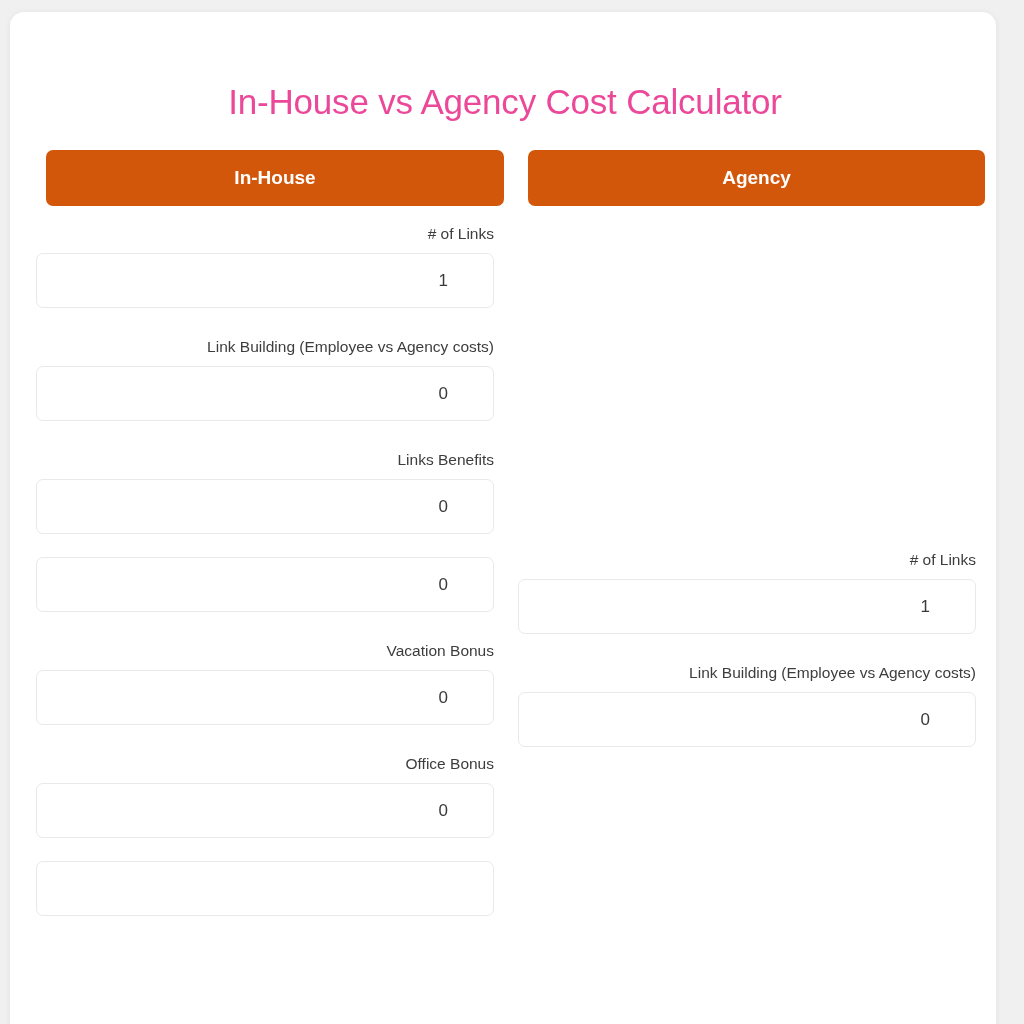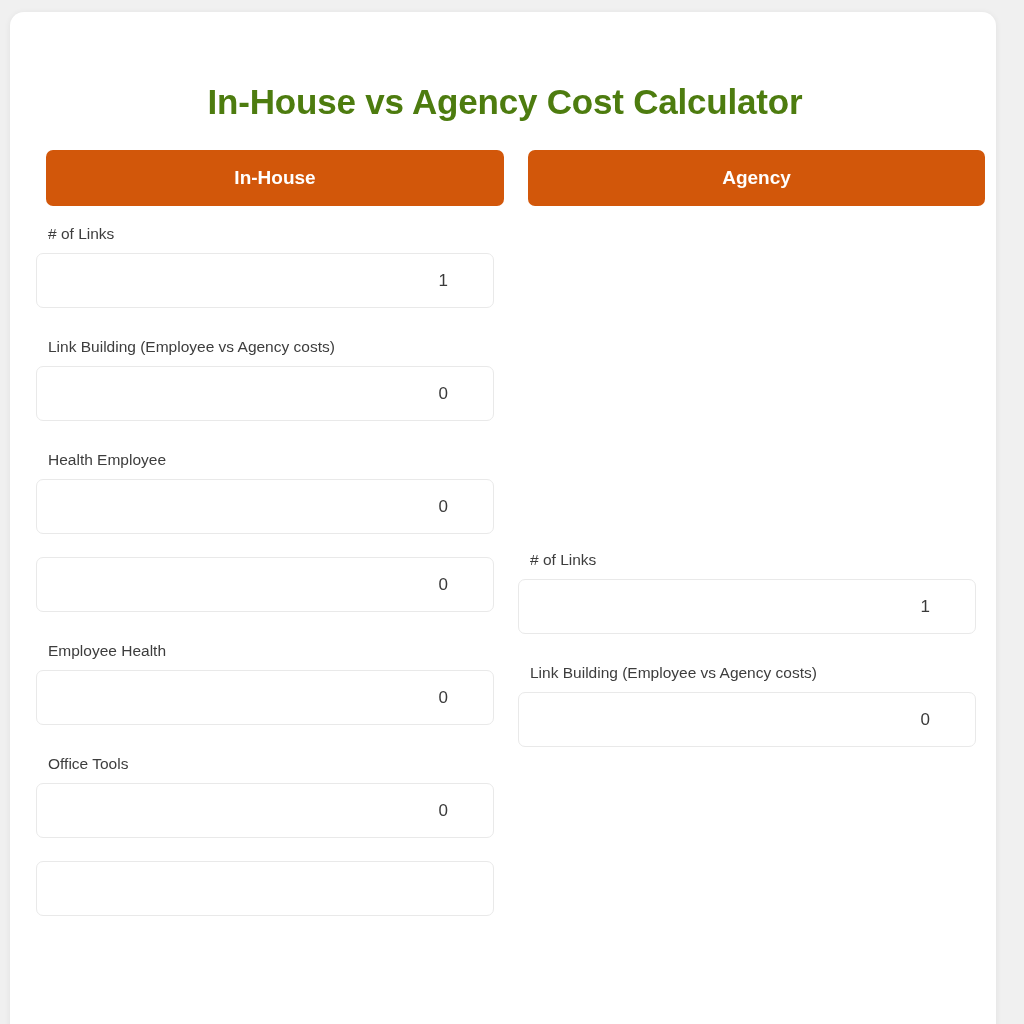--- a/index.html
+++ b/index.html
@@ -28,22 +28,22 @@
     overflow: hidden;
   }
 
   .page-title {
     position: absolute;
     left: 0;
     top: 68px;
     width: 990px;
     text-align: center;
     font-size: 35px;
-    font-weight: bold;
-    color: #4d7c0f;
+    font-weight: normal;
+    color: #ec4899;
     letter-spacing: -0.2px;
     line-height: 44px;
   }
 
   
   .tabs-row {
     position: absolute;
     left: 26px;
     top: 138px;
     width: 940px;
@@ -88,20 +88,21 @@
   .col-agency  { left: 508px; }
 
   .field-label {
     font-size: 15.5px;
     color: #3d3d3d;
     line-height: 20px;
     padding-left: 12px;
     padding-top: 6px;
     padding-bottom: 9px;
     white-space: nowrap;
+    text-align: right;
   }
 
   .field-input {
     display: block;
     width: 458px;
     height: 55px;
     background: #ffffff;
     border: 1px solid #e9e9e9;
     border-radius: 7px;
     font-family: "Liberation Sans", sans-serif;
@@ -131,29 +132,29 @@
   <div class="cols">
 
     <div class="col col-inhouse">
 
       <div class="field-label"># of Links</div>
       <input class="field-input" type="text" value="1" style="">
 
       <div class="field-label">Link Building (Employee vs Agency costs)</div>
       <input class="field-input" type="text" value="0" style="">
 
-      <div class="field-label">Health Employee</div>
+      <div class="field-label">Links Benefits</div>
       <input class="field-input" type="text" value="0" style="">
 
       <input class="field-input" type="text" value="0" style="">
 
-      <div class="field-label">Employee Health</div>
+      <div class="field-label">Vacation Bonus</div>
       <input class="field-input" type="text" value="0" style="">
 
-      <div class="field-label">Office Tools</div>
+      <div class="field-label">Office Bonus</div>
       <input class="field-input" type="text" value="0" style="">
 
       <input class="field-input" type="text" value="" style="">
 
     </div>
 
     <div class="col col-agency">
 
       <div class="agency-offset"></div>
 

